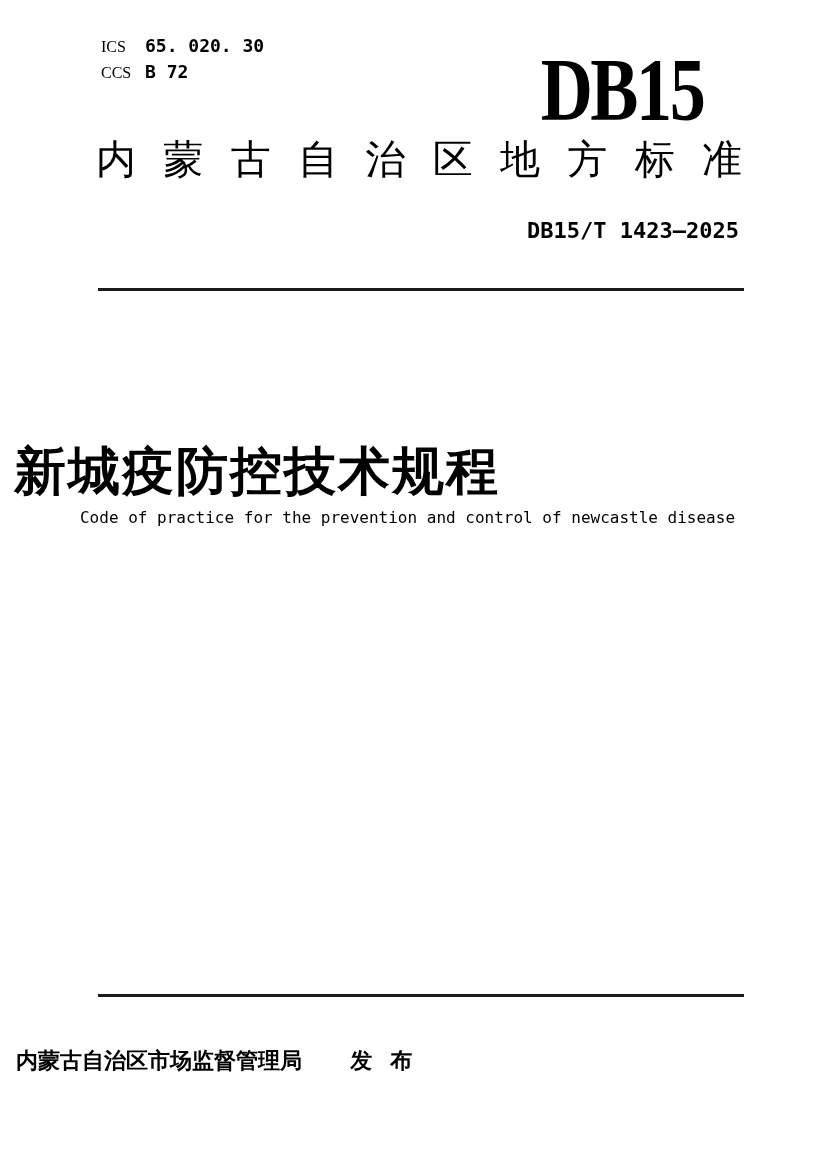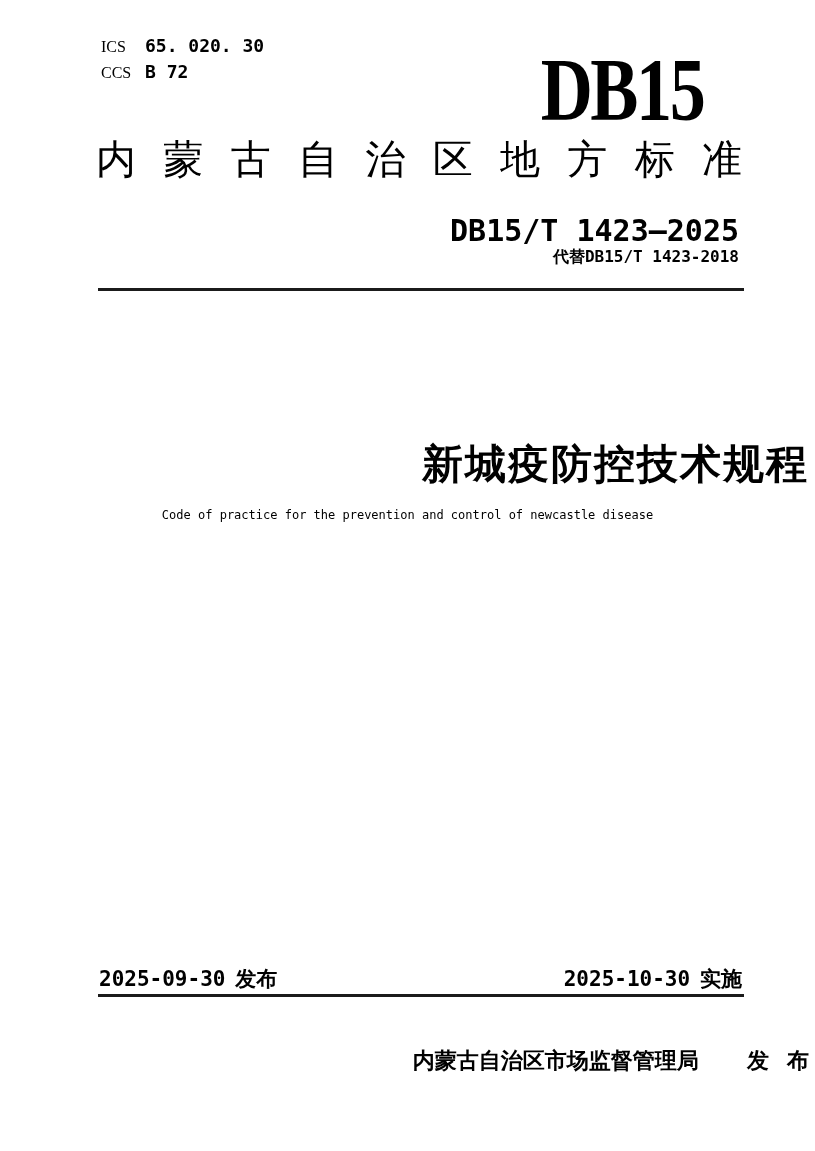--- a/index.html
+++ b/index.html
@@ -65,21 +65,21 @@
   }
   
   .std-code-block {
     position: absolute;
     right: 70px;
     top: 218px;
     text-align: right;
   }
   .std-code {
     font-family: "DejaVu Sans Mono", monospace;
-    font-size: 30px;
+    font-size: 22px;
     font-weight: bold;
     line-height: 26px;
   }
   .replaces {
     margin-top: 3px;
     font-family: "DejaVu Sans Mono", "Liberation Sans", sans-serif;
     font-size: 16px;
     font-weight: bold;
     line-height: 20px;
   }
@@ -92,34 +92,34 @@
     background: #1b1b1b;
   }
   .rule-top { top: 288px; }
   .rule-bottom { top: 994px; }
   
   .title-cn {
     position: absolute;
     left: 0;
     right: 0;
     top: 437px;
-    text-align: right;
-    font-size: 41px;
+    text-align: left;
+    font-size: 52px;
     font-weight: bold;
     letter-spacing: 2px;
     padding-left: 8px;
   }
   .title-en {
     position: absolute;
     left: 0;
     right: 0;
     top: 508px;
     text-align: center;
     font-family: "DejaVu Sans Mono", monospace;
-    font-size: 12px;
+    font-size: 16px;
     font-weight: 500;
   }
   
   .dates-row {
     position: absolute;
     left: 93px;
     right: 67px;
     top: 965px;
     display: flex;
     justify-content: space-between;
@@ -129,24 +129,24 @@
   .date-num {
     font-family: "DejaVu Sans Mono", monospace;
     font-weight: bold;
   }
   .date-label {
     margin-left: 4px;
   }
   
   .publisher-row {
     position: absolute;
-    left: 4px;
+    left: 10px;
     right: 0;
     top: 1046px;
-    text-align: right;
+    text-align: left;
     font-size: 22px;
     font-weight: bold;
   }
   .publisher-action {
     margin-left: 42px;
     word-spacing: 12px;
   }
 </style>
 </head>
 <body>
@@ -163,38 +163,27 @@
       <span class="code-value">B 72</span>
     </div>
   </div>
 
   <div class="logo">DB15</div>
 
   <div class="std-category">内蒙古自治区地方标准</div>
 
   <div class="std-code-block">
     <div class="std-code">DB15/T 1423—2025</div>
-    <div class="replaces">代替DB15/T 1423-2018</div>
   </div>
 
   <div class="rule rule-top"></div>
 
   <div class="title-cn">新城疫防控技术规程</div>
   <div class="title-en">Code of practice for the prevention and control of newcastle disease</div>
 
-  <div class="dates-row">
-    <div class="date-left">
-      <span class="date-num">2025-09-30</span>
-      <span class="date-label">发布</span>
-    </div>
-    <div class="date-right">
-      <span class="date-num">2025-10-30</span>
-      <span class="date-label">实施</span>
-    </div>
-  </div>
 
   <div class="rule rule-bottom"></div>
 
   <div class="publisher-row">
     <span class="publisher">内蒙古自治区市场监督管理局</span>
     <span class="publisher-action">发 布</span>
   </div>
 
 </div>
 

